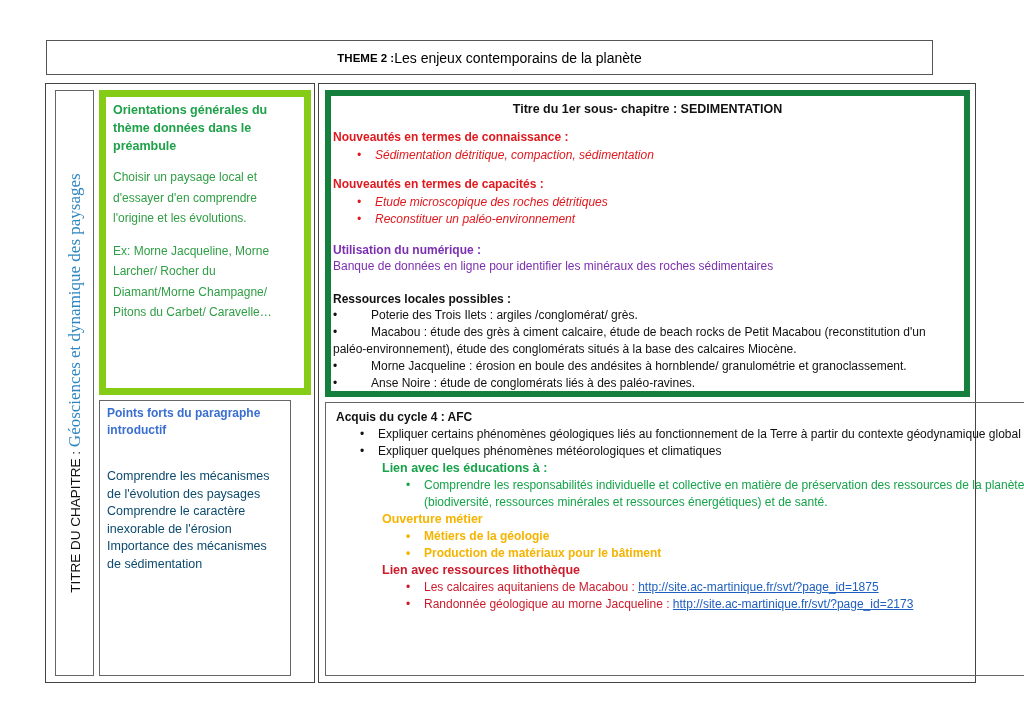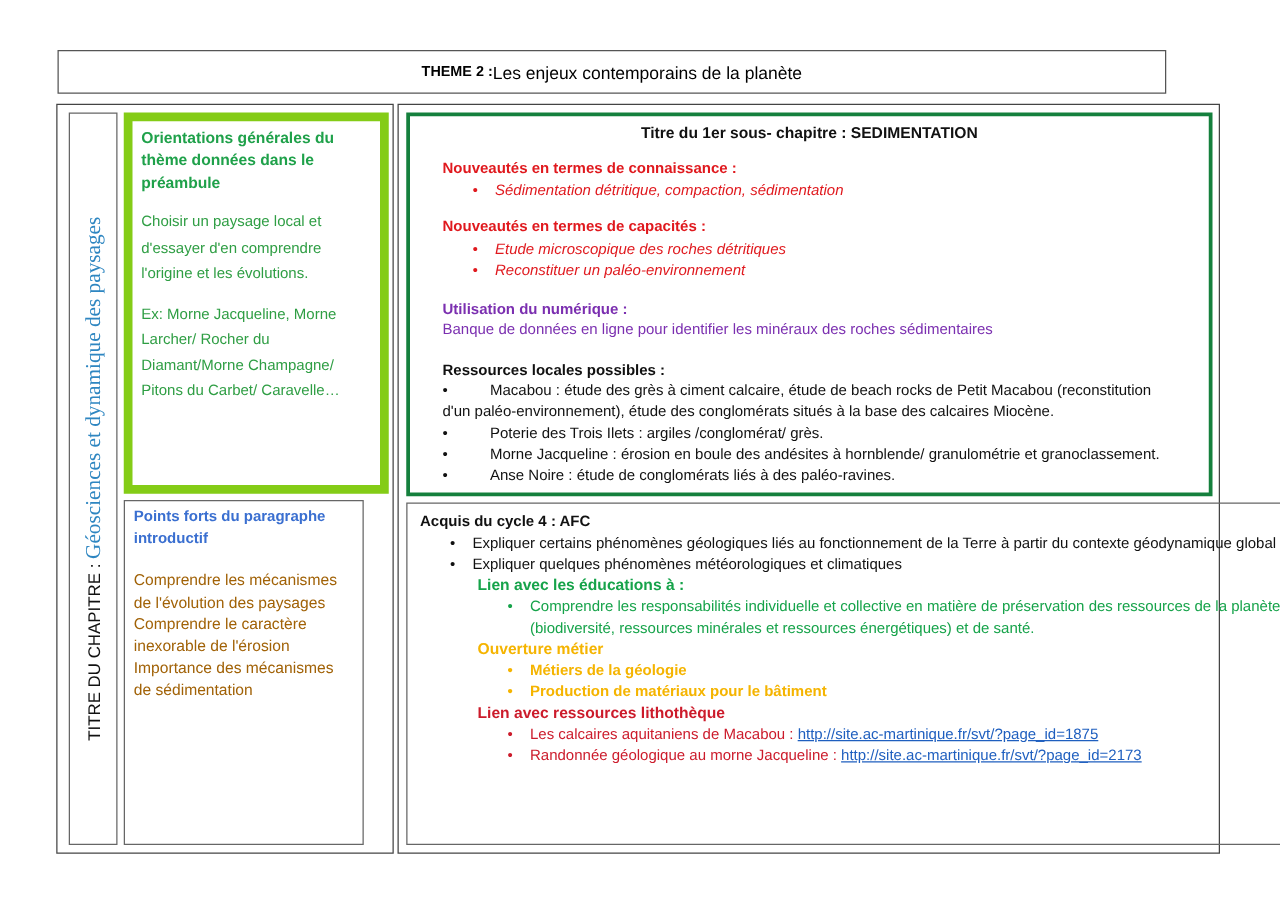--- a/index.html
+++ b/index.html
@@ -28,24 +28,24 @@
 
     .box-orient { position: absolute; left: 99px; top: 90px; width: 212px; height: 305px;
                   border: 7px solid #84cc16; box-sizing: border-box; padding: 4px 7px; }
     .box-points { position: absolute; left: 99px; top: 400px; width: 192px; height: 276px;
                   border: 1px solid #666; box-sizing: border-box; padding: 4px 7px; }
 
     .green-head { color: #1fa14a; font-weight: bold; font-size: 12.5px; line-height: 18px; }
     .green-p { color: #2f9e44; font-size: 12px; line-height: 20.5px; margin-top: 12px; }
 
     .blue-head { color: #3a6fd0; font-weight: bold; font-size: 12px; line-height: 17px; }
-    .blue-p { color: #a16207; font-size: 12.5px; line-height: 17.5px; margin-top: 17px; }
+    .blue-p { color: #0c4a6e; font-size: 12.5px; line-height: 17.5px; margin-top: 29px; }
 
     .box-sedi { position: absolute; left: 325px; top: 90px; width: 645px; height: 307px;
-                border: 3px solid #15803d; box-sizing: border-box; padding: 6px 26px; font-size: 12px; }
+                border: 6px solid #15803d; box-sizing: border-box; padding: 6px 2px; font-size: 12px; }
     .box-acquis { position: absolute; left: 325px; top: 402px; width: 742px; height: 274px;
                   border: 1px solid #666; box-sizing: border-box; padding: 6px 10px; font-size: 12px; }
 
     .sub-title { text-align: center; font-weight: bold; font-size: 12.5px; margin-bottom: 13px; }
     .sec-head { font-weight: bold; font-size: 12px; line-height: 16px; }
     .red { color: #e0191e; }
     .purple { color: #7b2fb0; }
     .dgreen { color: #16a34a; }
     .orange { color: #f5b400; }
     .darkred { color: #cc1b2b; }
@@ -110,22 +110,22 @@
     <li>Reconstituer un paléo-environnement</li>
   </ul>
   <div class="gap" style="height:14px"></div>
 
   <div class="sec-head purple">Utilisation du numérique :</div>
   <div class="purple" style="line-height:17px">Banque de données en ligne pour identifier les minéraux des roches sédimentaires</div>
   <div class="gap" style="height:16px"></div>
 
   <div class="sec-head dark">Ressources locales possibles :</div>
   <div class="dark" style="line-height:17px">
+    <div><span style="display:inline-block;width:38px">•</span><span>Poterie des Trois Ilets : argiles /conglomérat/ grès.</span></div>
     <div><span style="display:inline-block;width:38px">•</span><span>Macabou : étude des grès à ciment calcaire, étude de beach rocks de Petit Macabou (reconstitution d'un paléo-environnement), étude des conglomérats situés à la base des calcaires Miocène.</span></div>
-    <div><span style="display:inline-block;width:38px">•</span><span>Poterie des Trois Ilets : argiles /conglomérat/ grès.</span></div>
     <div><span style="display:inline-block;width:38px">•</span><span>Morne Jacqueline : érosion en boule des andésites à hornblende/ granulométrie et granoclassement.</span></div>
     <div><span style="display:inline-block;width:38px">•</span><span>Anse Noire : étude de conglomérats liés à des paléo-ravines.</span></div>
   </div>
 </div>
 
 <div class="box-acquis">
   <div class="sec-head dark">Acquis du cycle 4 : AFC</div>
   <ul class="bul2 dark">
     <li>Expliquer certains phénomènes géologiques liés au fonctionnement de la Terre à partir du contexte géodynamique global</li>
     <li>Expliquer quelques phénomènes météorologiques et climatiques</li>

